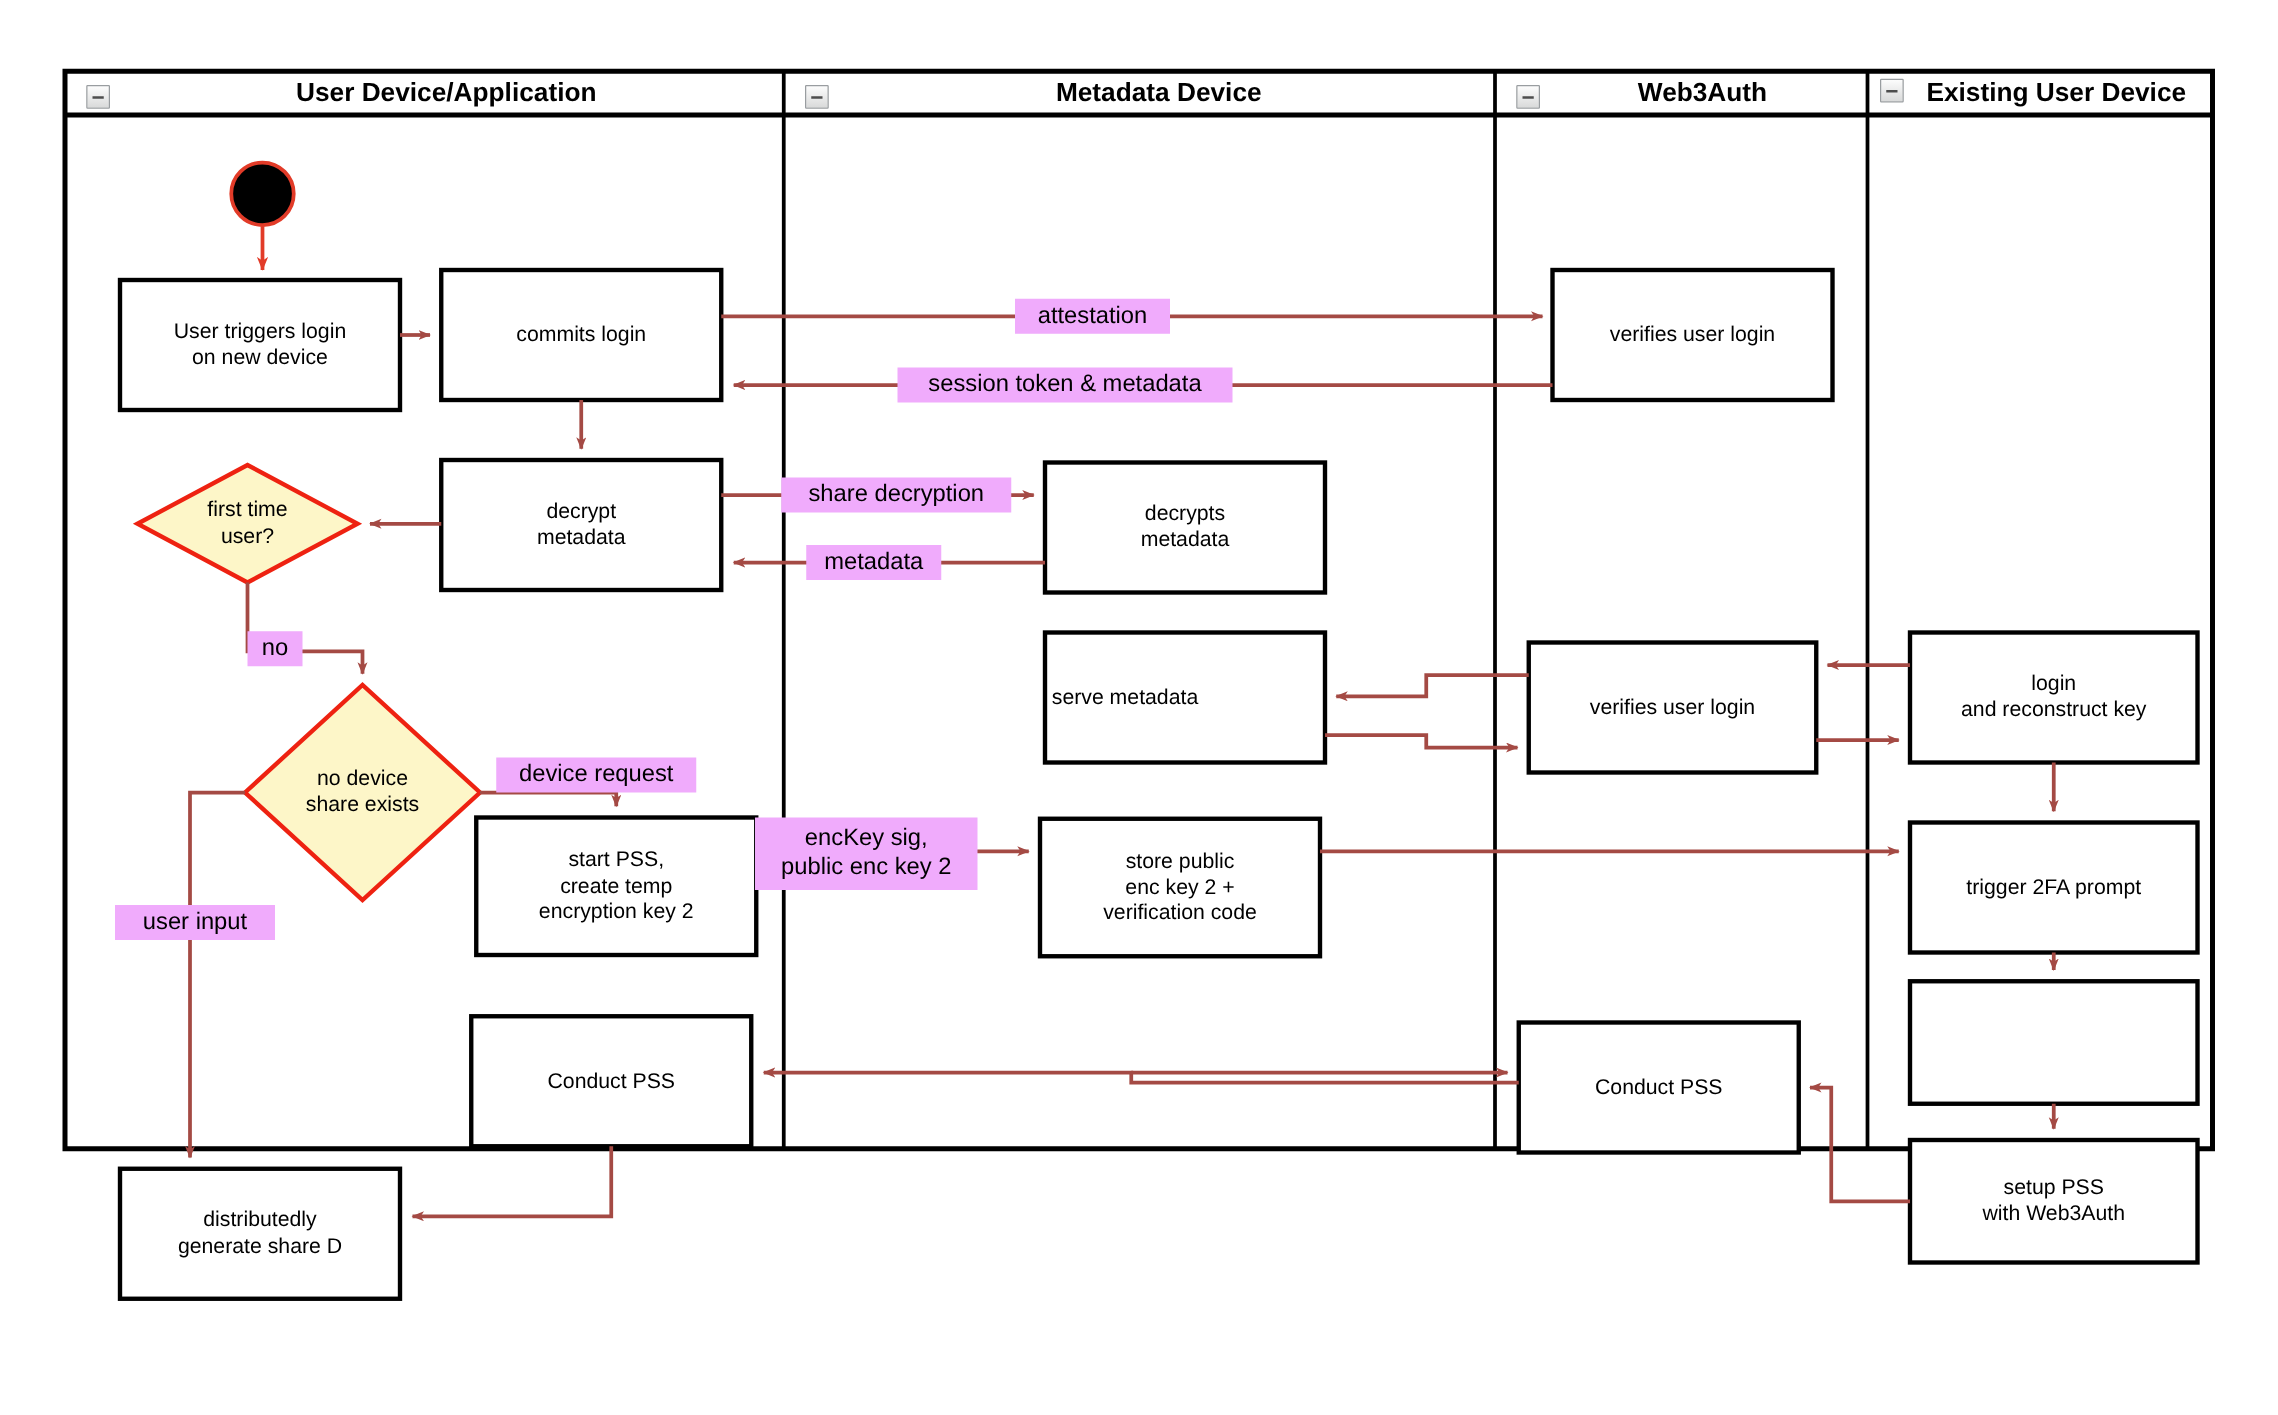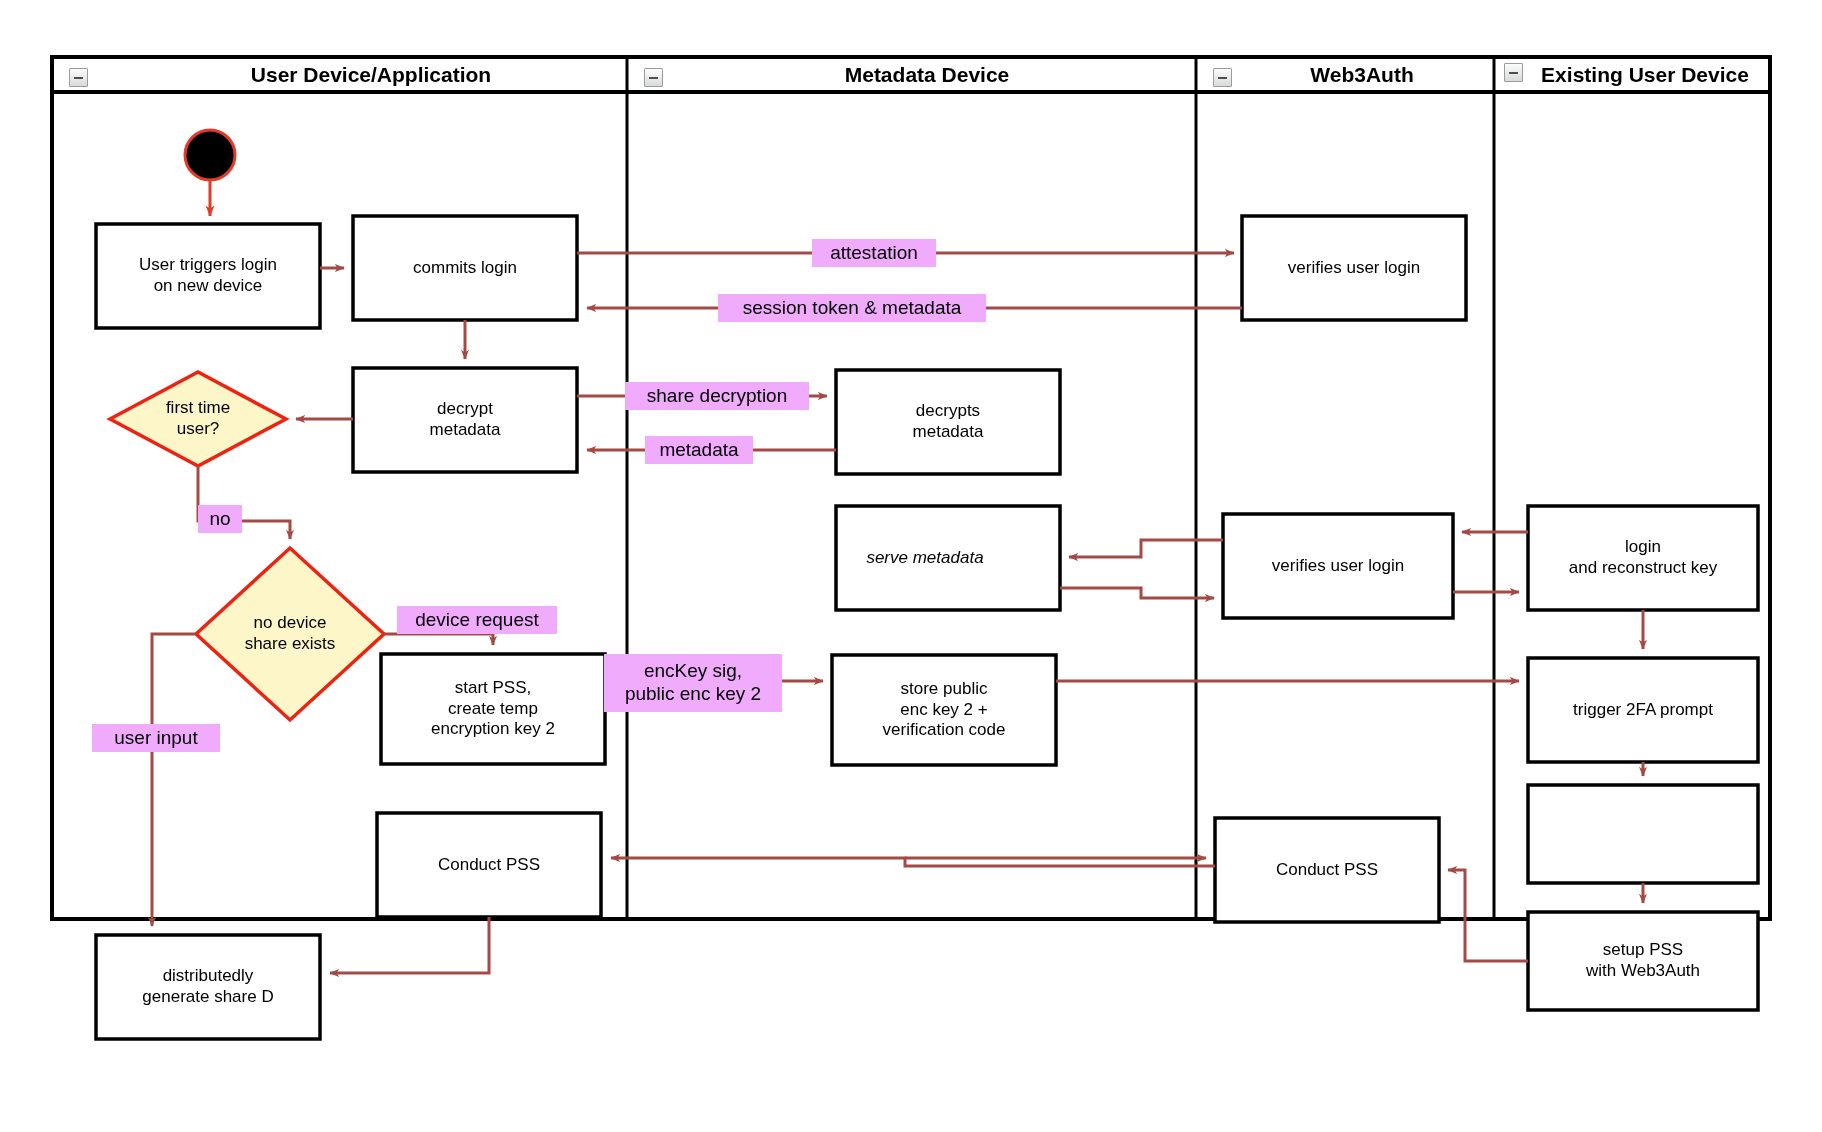--- a/index.html
+++ b/index.html
@@ -144,21 +144,21 @@
 
       <path d="M489,917 L489,973 L330,973" marker-end="url(#ah)"></path>
 
       <path d="M905,858 L1206,858" marker-end="url(#ah)"></path>
     </g>
   </svg>
 
   <div class="collapse-icon" style="left:69px;top:68px;">
       <i></i>
     </div>
-  <div class="swimlane-title" style="left:106px;top:58px;width:530px;height:34px;">User Device/Application</div>
+  <div class="swimlane-title" style="left:92px;top:58px;width:530px;height:34px;">User Device/Application</div>
 
   <div class="collapse-icon" style="left:644px;top:68px;">
       <i></i>
     </div>
   <div class="swimlane-title" style="left:665px;top:58px;width:524px;height:34px;">Metadata Device</div>
 
   <div class="collapse-icon" style="left:1213px;top:68px;">
       <i></i>
     </div>
   <div class="swimlane-title" style="left:1234px;top:58px;width:256px;height:34px;">Web3Auth</div>
@@ -171,21 +171,21 @@
   <div class="nodelabel" style="left:96px;top:224px;width:224px;height:104px;">User triggers login<br>on new device</div>
   <div class="nodelabel" style="left:353px;top:216px;width:224px;height:104px;">commits login</div>
   <div class="nodelabel" style="left:353px;top:368px;width:224px;height:104px;">decrypt<br>metadata</div>
   <div class="nodelabel" style="left:126px;top:381px;width:144px;height:76px;">first time<br>user?</div>
   <div class="nodelabel" style="left:200px;top:596px;width:180px;height:76px;">no device<br>share exists</div>
   <div class="nodelabel" style="left:381px;top:654px;width:224px;height:110px;">start PSS,<br>create temp<br>encryption key 2</div>
   <div class="nodelabel" style="left:377px;top:813px;width:224px;height:104px;">Conduct PSS</div>
   <div class="nodelabel" style="left:96px;top:935px;width:224px;height:104px;">distributedly<br>generate share D</div>
 
   <div class="nodelabel" style="left:836px;top:370px;width:224px;height:104px;">decrypts<br>metadata</div>
-  <div class="nodelabel" style="left:813px;top:506px;width:224px;height:104px;font-style:italic;">serve metadata</div>
+  <div class="nodelabel" style="left:788px;top:506px;width:224px;height:104px;">serve metadata</div>
   <div class="nodelabel" style="left:832px;top:655px;width:224px;height:110px;">store public<br>enc key 2 +<br>verification code</div>
 
   <div class="nodelabel" style="left:1242px;top:216px;width:224px;height:104px;">verifies user login</div>
   <div class="nodelabel" style="left:1223px;top:514px;width:230px;height:104px;">verifies user login</div>
   <div class="nodelabel" style="left:1215px;top:818px;width:224px;height:104px;">Conduct PSS</div>
 
   <div class="nodelabel" style="left:1528px;top:506px;width:230px;height:104px;">login<br>and reconstruct key</div>
   <div class="nodelabel" style="left:1528px;top:658px;width:230px;height:104px;">trigger 2FA prompt</div>
   <div class="nodelabel" style="left:1528px;top:912px;width:230px;height:98px;">setup PSS<br>with Web3Auth</div>
 

